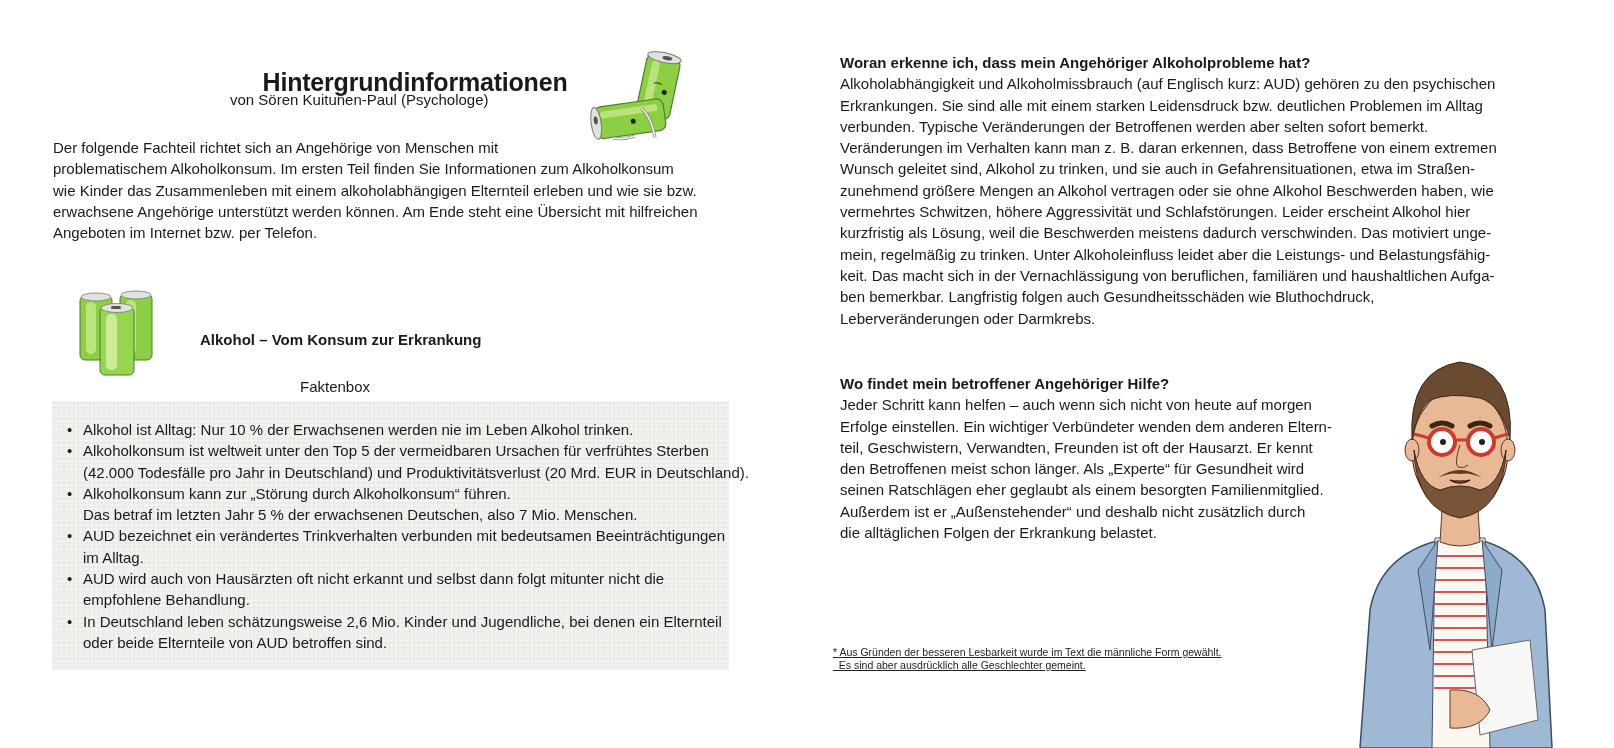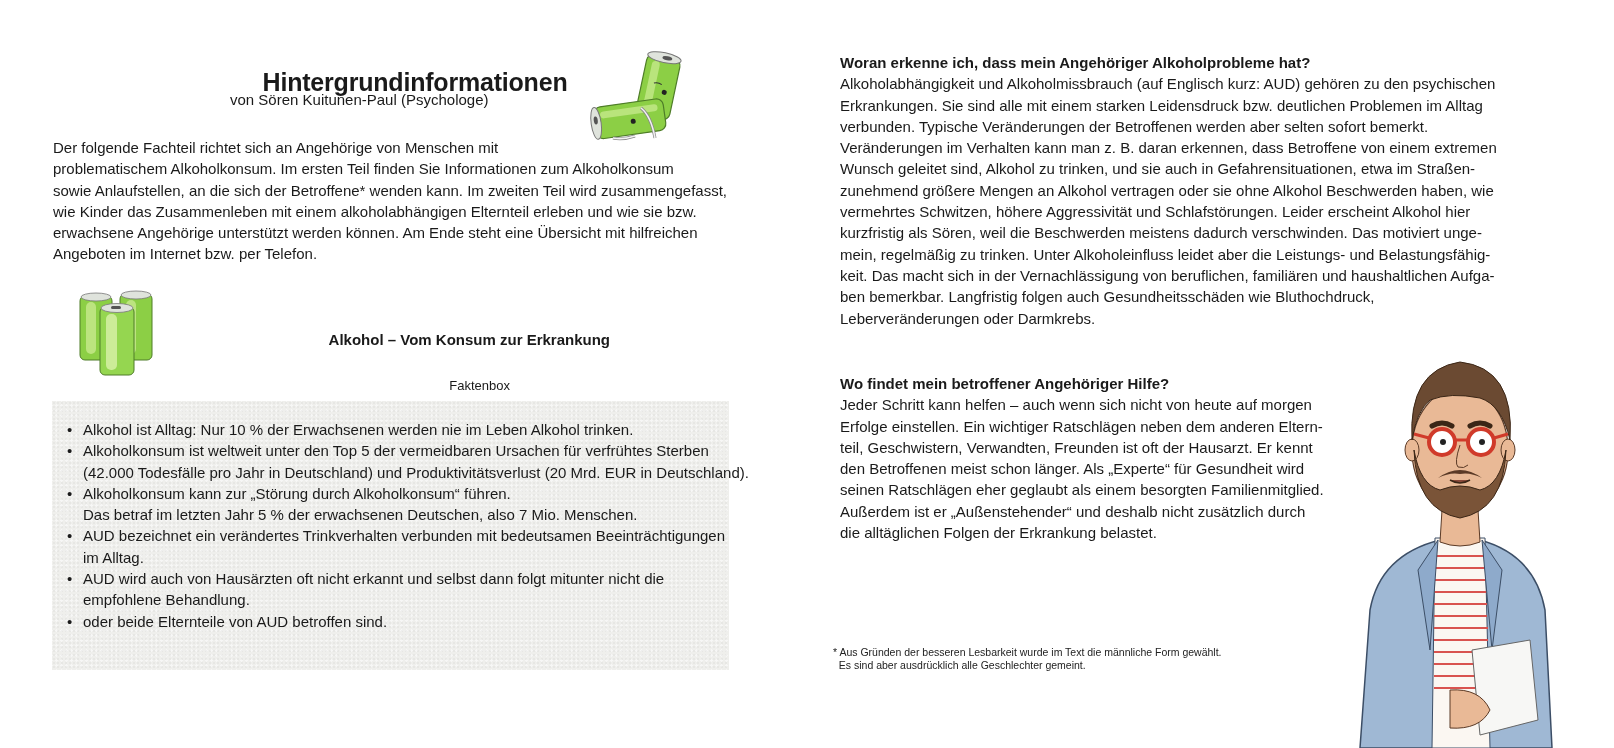--- a/index.html
+++ b/index.html
@@ -13,24 +13,24 @@
     font-size: 25px; font-weight: bold; letter-spacing: -0.2px;
   }
   .author {
     left: 230px; top: 91px; width: 370px; font-size: 15px;
   }
   .intro {
     left: 53px; top: 137px; width: 690px; font-size: 15px; line-height: 21.3px;
   }
   .intro .line { display: block; white-space: nowrap; }
   .section-title {
-    left: 200px; top: 331px; width: 410px; text-align: right; font-size: 15px; font-weight: bold;
+    left: 200px; top: 331px; width: 410px; text-align: left; font-size: 15px; font-weight: bold;
   }
   .fakten-label {
-    left: 300px; top: 378px; width: 210px; text-align: right; font-size: 13px;
+    left: 300px; top: 378px; width: 210px; text-align: left; font-size: 15px;
   }
   .faktenbox {
     left: 52px; top: 401px; width: 677px; height: 269px;
     background-color: #efefec;
     background-image:
       radial-gradient(rgba(0,0,0,0.035) 1px, transparent 1.2px),
       radial-gradient(rgba(255,255,255,0.5) 1px, transparent 1.2px);
     background-size: 4px 4px, 5px 5px;
     background-position: 0 0, 2px 2px;
   }
@@ -44,21 +44,21 @@
 
   .right-col { left: 840px; width: 680px; font-size: 15px; line-height: 21.3px; }
   .right-col .heading { font-weight: bold; display: block; }
   .right-col .ln { display: block; white-space: nowrap; }
   .q1 { top: 52px; }
   .q2 { top: 373px; }
 
   .footnote {
     left: 833px; top: 646px; font-size: 10.5px; line-height: 13px; color: #222;
   }
-  .footnote .ln { display: block; white-space: nowrap; }
+  .footnote .ln { display: block; white-space: nowrap; text-decoration: underline; }
 
   svg { display: block; }
 </style>
 </head>
 <body>
 
 <div class="abs title">Hintergrundinformationen</div>
 <div class="abs author">von Sören Kuitunen-Paul (Psychologe)</div>
 
 <div class="abs" style="left:583px; top:48px; width:120px; height:100px;">
@@ -84,21 +84,20 @@
     <path d="M58 60 q10 8 14 30" stroke="#888" stroke-width="3" fill="none"></path>
     <path d="M58 60 q10 8 14 30" stroke="#f2f2f2" stroke-width="1.6" fill="none"></path>
     <path d="M30 90 q10 2 22 -2" stroke="#888" stroke-width="3" fill="none"></path>
     <path d="M30 90 q10 2 22 -2" stroke="#f2f2f2" stroke-width="1.6" fill="none"></path>
   </svg>
 </div>
 
 <div class="abs intro">
   <span class="line">Der folgende Fachteil richtet sich an Angehörige von Menschen mit</span>
   <span class="line">problematischem Alkoholkonsum. Im ersten Teil finden Sie Informationen zum Alkoholkonsum</span>
-  <span class="line">sowie Anlaufstellen, an die sich der Betroffene* wenden kann. Im zweiten Teil  wird zusammengefasst,</span>
   <span class="line">wie Kinder das Zusammenleben mit einem alkoholabhängigen Elternteil erleben und wie sie bzw.</span>
   <span class="line">erwachsene Angehörige unterstützt werden können. Am Ende steht eine Übersicht mit hilfreichen</span>
   <span class="line">Angeboten im Internet bzw. per Telefon.</span>
 </div>
 
 <div class="abs" style="left:74px; top:290px; width:88px; height:88px;">
   <svg width="88" height="88" viewBox="0 0 88 88">
     <g>
       <rect x="6" y="6" width="32" height="64" rx="5" fill="#8ccf45" stroke="#4e7d28" stroke-width="1"></rect>
       <rect x="12" y="12" width="10" height="52" rx="5" fill="#c4e88a" opacity="0.85"></rect>
@@ -142,45 +141,46 @@
       <span class="ln">AUD bezeichnet ein verändertes Trinkverhalten verbunden mit bedeutsamen Beeinträchtigungen</span>
       <span class="ln">im Alltag.</span>
     </li>
     <li>
       <span class="bullet">•</span>
       <span class="ln">AUD wird auch von Hausärzten oft nicht erkannt und selbst dann folgt mitunter nicht die</span>
       <span class="ln">empfohlene Behandlung.</span>
     </li>
     <li>
       <span class="bullet">•</span>
+      <span class="ln">In Deutschland leben schätzungsweise 2,6 Mio. Kinder und Jugendliche, bei denen ein Elternteil</span>
       <span class="ln">oder beide Elternteile von AUD betroffen sind.</span>
     </li>
   </ul>
 </div>
 
 <div class="abs right-col q1">
   <span class="heading">Woran erkenne ich, dass mein Angehöriger Alkoholprobleme hat?</span>
   <span class="ln">Alkoholabhängigkeit und Alkoholmissbrauch (auf Englisch kurz: AUD) gehören zu den psychischen</span>
   <span class="ln">Erkrankungen. Sie sind alle mit einem starken Leidensdruck bzw. deutlichen Problemen im Alltag</span>
   <span class="ln">verbunden. Typische Veränderungen der Betroffenen werden aber selten sofort bemerkt.</span>
   <span class="ln">Veränderungen im Verhalten kann man z. B. daran erkennen, dass Betroffene von einem extremen</span>
   <span class="ln">Wunsch geleitet sind, Alkohol zu trinken, und sie auch in Gefahrensituationen, etwa im Straßen-</span>
   <span class="ln">zunehmend größere Mengen an Alkohol vertragen oder sie ohne Alkohol Beschwerden haben, wie</span>
   <span class="ln">vermehrtes Schwitzen, höhere Aggressivität und Schlafstörungen. Leider erscheint Alkohol hier</span>
-  <span class="ln">kurzfristig als Sören, weil die Beschwerden meistens dadurch verschwinden. Das motiviert unge-</span>
+  <span class="ln">kurzfristig als Lösung, weil die Beschwerden meistens dadurch verschwinden. Das motiviert unge-</span>
   <span class="ln">mein, regelmäßig zu trinken. Unter Alkoholeinfluss leidet aber die Leistungs- und  Belastungsfähig-</span>
   <span class="ln">keit. Das macht sich in der Vernachlässigung von beruflichen, familiären und haushaltlichen Aufga-</span>
   <span class="ln">ben bemerkbar. Langfristig folgen auch Gesundheitsschäden wie Bluthochdruck,</span>
   <span class="ln">Leberveränderungen oder Darmkrebs.</span>
 </div>
 
 <div class="abs right-col q2">
   <span class="heading">Wo findet mein betroffener Angehöriger Hilfe?</span>
   <span class="ln">Jeder Schritt kann helfen – auch wenn sich nicht von heute auf morgen</span>
-  <span class="ln">Erfolge einstellen. Ein wichtiger Ratschlägen neben dem anderen Eltern-</span>
+  <span class="ln">Erfolge einstellen. Ein wichtiger Verbündeter wenden dem anderen Eltern-</span>
   <span class="ln">teil, Geschwistern, Verwandten, Freunden ist oft der Hausarzt. Er kennt</span>
   <span class="ln">den Betroffenen meist schon länger. Als „Experte“ für Gesundheit wird</span>
   <span class="ln">seinen Ratschlägen eher geglaubt als einem besorgten Familienmitglied.</span>
   <span class="ln">Außerdem ist er „Außenstehender“ und deshalb nicht zusätzlich durch</span>
   <span class="ln">die alltäglichen Folgen der Erkrankung belastet.</span>
 </div>
 
 <div class="abs footnote">
   <span class="ln">* Aus Gründen der besseren Lesbarkeit wurde im Text die männliche Form gewählt.</span>
   <span class="ln" style="white-space:pre;">  Es sind aber ausdrücklich alle Geschlechter gemeint.</span>

